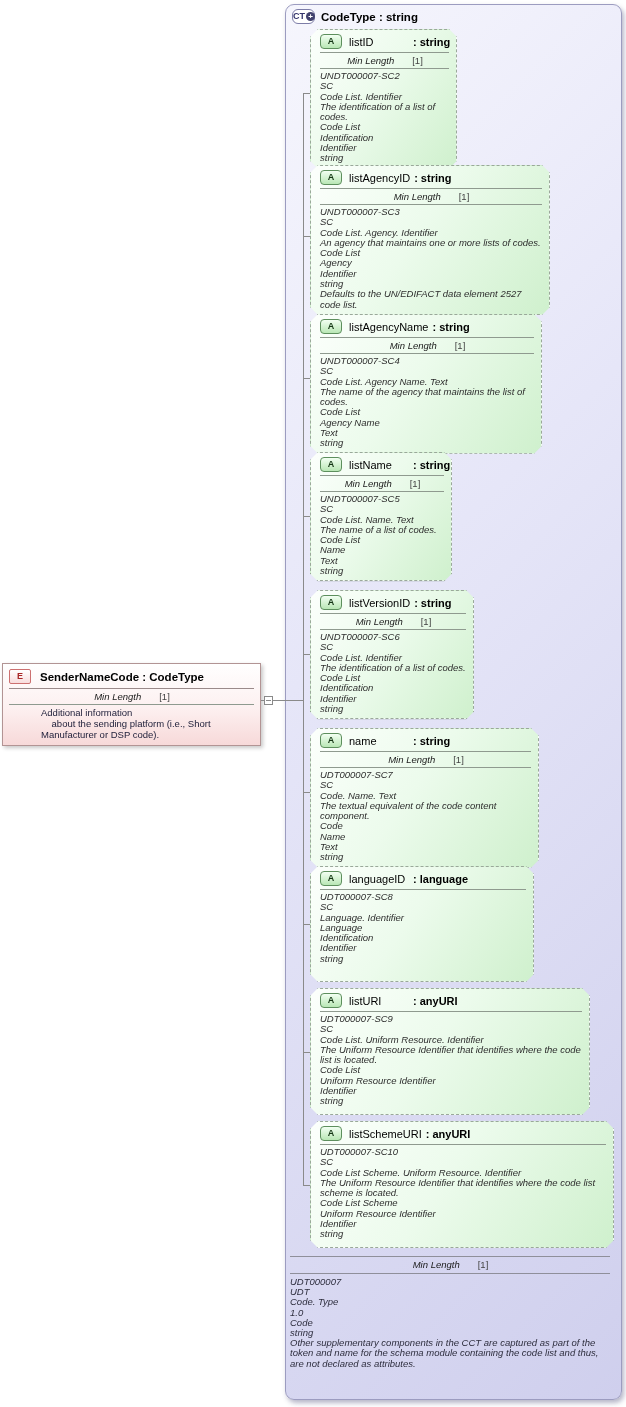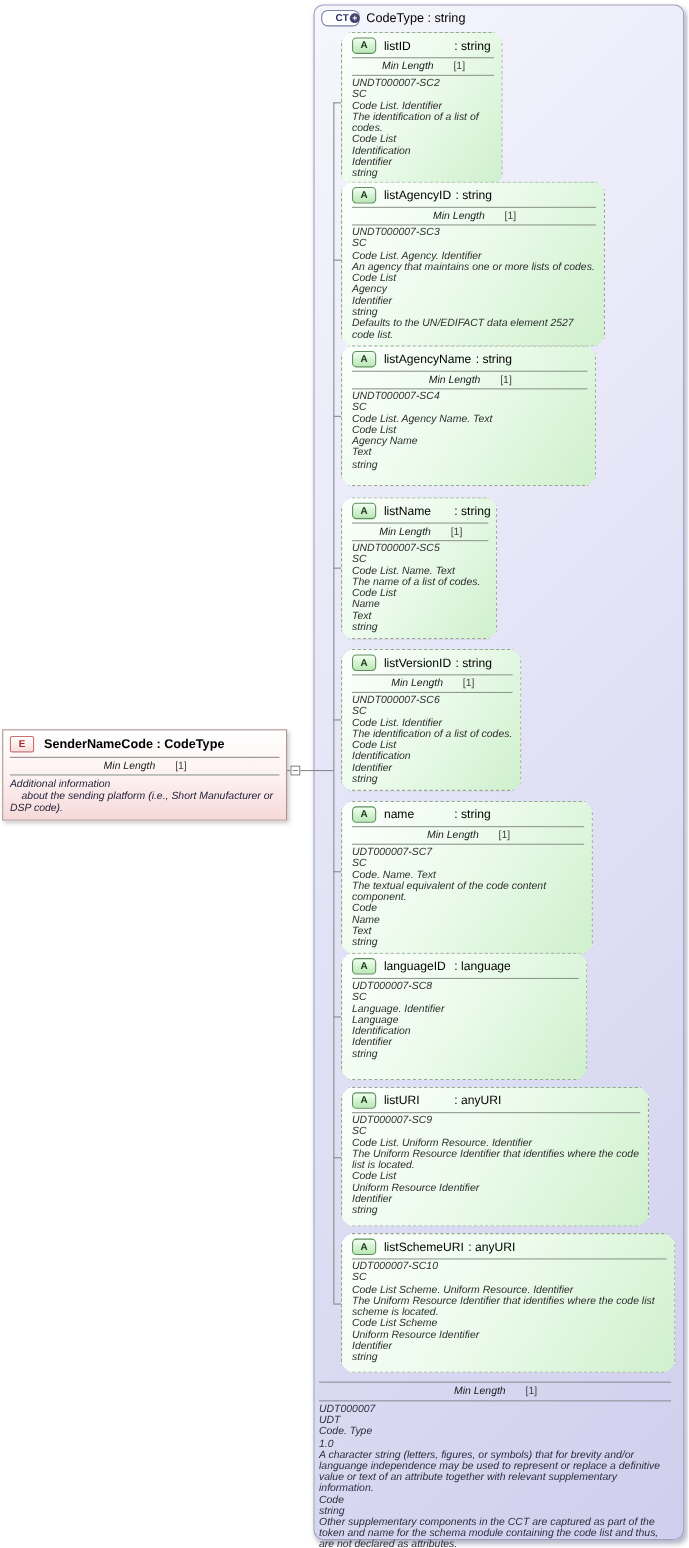--- a/index.html
+++ b/index.html
@@ -10,47 +10,47 @@
     position:absolute;left:285px;top:4px;width:337px;height:1396px;
     background:linear-gradient(135deg,#f6f6fd 0%,#e6e6f8 40%,#cfcfed 100%);
     border:1px solid #9c9cc0;border-radius:9px;
     box-shadow:2px 3px 5px rgba(90,90,130,.45);
     box-sizing:border-box;
   }
   .ct-header{position:absolute;left:6px;top:4px;display:flex;align-items:center;gap:6px;}
   .ct-icon{
     display:inline-flex;align-items:center;position:relative;
     background:#ffffff;border:1px solid #7d7da8;border-radius:6px;
-    height:13px;padding:0 9px 0 12px;
+    height:13px;padding:0 9px 0 0;
     font-size:9px;font-weight:bold;color:#33336b;line-height:13px;
   }
   .ct-plus{
     position:absolute;right:-1px;top:2px;width:9px;height:9px;border-radius:50%;
     background:#42426e;color:#ffffff;font-size:8px;line-height:9px;text-align:center;font-weight:bold;
   }
-  .ct-title{font-size:11.5px;font-weight:normal;color:#000000;}
+  .ct-title{font-size:11.5px;font-weight:bold;color:#000000;}
 
   
   .attr-box{
     position:absolute;box-sizing:border-box;
     background:linear-gradient(125deg,#fcfffc 0%,#ecfbec 45%,#cff0cd 100%);
     border:1px dashed #9aa89a;
     clip-path:polygon(8px 0,calc(100% - 8px) 0,100% 8px,100% calc(100% - 8px),calc(100% - 8px) 100%,8px 100%,0 calc(100% - 8px),0 8px);
     filter:drop-shadow(2px 2px 2px rgba(60,80,60,.25));
     padding:0 7px 4px 9px;
   }
   .attr-header{display:flex;align-items:center;padding:4px 0 3px 0;border-bottom:1px solid #8f9a8f;}
   .a-icon{
     flex:0 0 auto;width:20px;height:13px;margin-right:7px;
     background:linear-gradient(#f2fff2,#b9e7b5);
     border:1px solid #5d8f5d;border-radius:4px;
     font-size:9px;font-weight:bold;color:#143614;text-align:center;line-height:13px;
   }
   .attr-name{font-size:11px;font-weight:normal;color:#000;min-width:60px;display:inline-block;}
-  .attr-type{font-size:11px;font-weight:normal;color:#000;margin-left:4px;white-space:nowrap;}
+  .attr-type{font-size:11px;font-weight:bold;color:#000;margin-left:4px;white-space:nowrap;}
   .facet-row{
     font-size:9.5px;font-style:italic;color:#1a1a1a;
     padding:2px 0 2px 1px;border-bottom:1px solid #8f9a8f;text-align:center;
   }
   .facet-row .fval{margin-left:18px;font-style:normal;color:#444;}
   .attr-body{padding-top:2px;}
   .attr-body div{font-size:9.5px;font-style:italic;color:#2e2e2e;line-height:10.3px;}
 
   
   .vline{position:absolute;width:1px;background:#8a8a8a;}
@@ -71,22 +71,22 @@
   }
   .elem-header{display:flex;align-items:center;padding:5px 0 4px 0;border-bottom:1px solid #9a8a8a;}
   .e-icon{
     flex:0 0 auto;width:20px;height:13px;margin-right:9px;
     background:linear-gradient(#ffffff,#f8dcdc);
     border:1px solid #cc7070;border-radius:2px;
     font-size:9px;font-weight:bold;color:#a82626;text-align:center;line-height:13px;
   }
   .elem-title{font-size:11.5px;font-weight:bold;color:#000;}
   .elem-annotation{
-    padding-top:3px;font-size:9.5px;font-style:italic;color:#23233d;
-    line-height:10.8px;white-space:pre-wrap;
+    padding-top:3px;font-size:9.5px;color:#23233d;
+    line-height:10.8px;white-space:pre-wrap;margin-left:32px;
   }
 
   
   .ct-footer{position:absolute;left:290px;top:1256px;width:320px;}
   .ct-footer .facet-row{border-top:1px solid #8f8f9a;border-bottom:1px solid #8f8f9a;padding:2px 0 3px 1px;}
   .ct-footer-body{padding-top:3px;}
   .ct-footer-body div{font-size:9.5px;font-style:italic;color:#2e2e3e;line-height:10.2px;}
 </style>
 </head>
 <body>
@@ -120,21 +120,20 @@
 
   <div class="ct-footer">
     <div class="facet-row">
       <span class="flabel">Min Length</span><span class="fval">[1]</span>
     </div>
     <div class="ct-footer-body">
         <div>UDT000007</div>
         <div>UDT</div>
         <div>Code. Type</div>
         <div>1.0</div>
-        <div>A character string (letters, figures, or symbols) that for brevity and/or languange independence may be used to represent or replace a definitive value or text of an attribute together with relevant supplementary information.</div>
         <div>Code</div>
         <div>string</div>
         <div>Other supplementary components in the CCT are captured as part of the token and name for the schema module containing the code list and thus, are not declared as attributes.</div>
       </div>
   </div>
 
 <div class="attr-box" style="left: 310px; top: 29px; width: 147px; min-height: 128px;">
       <div class="attr-header">
         <span class="a-icon">A</span>
         <span class="attr-name">listID</span>
@@ -183,20 +182,21 @@
         <span class="attr-name">listAgencyName</span>
         <span class="attr-type">: string</span>
       </div>
       <div class="facet-row">
         <span class="flabel">Min Length</span><span class="fval">[1]</span>
       </div>
       <div class="attr-body">
         <div>UNDT000007-SC4</div>
         <div>SC</div>
         <div>Code List. Agency Name. Text</div>
+        <div>The name of the agency that maintains the list of codes.</div>
         <div>Code List</div>
         <div>Agency Name</div>
         <div>Text</div>
         <div>string</div>
       </div>
     </div>
     <div class="hstub" style="left: 303px; top: 378px; width: 7px;"></div>
     <div class="attr-box" style="left: 310px; top: 452px; width: 142px; min-height: 128px;">
       <div class="attr-header">
         <span class="a-icon">A</span>

